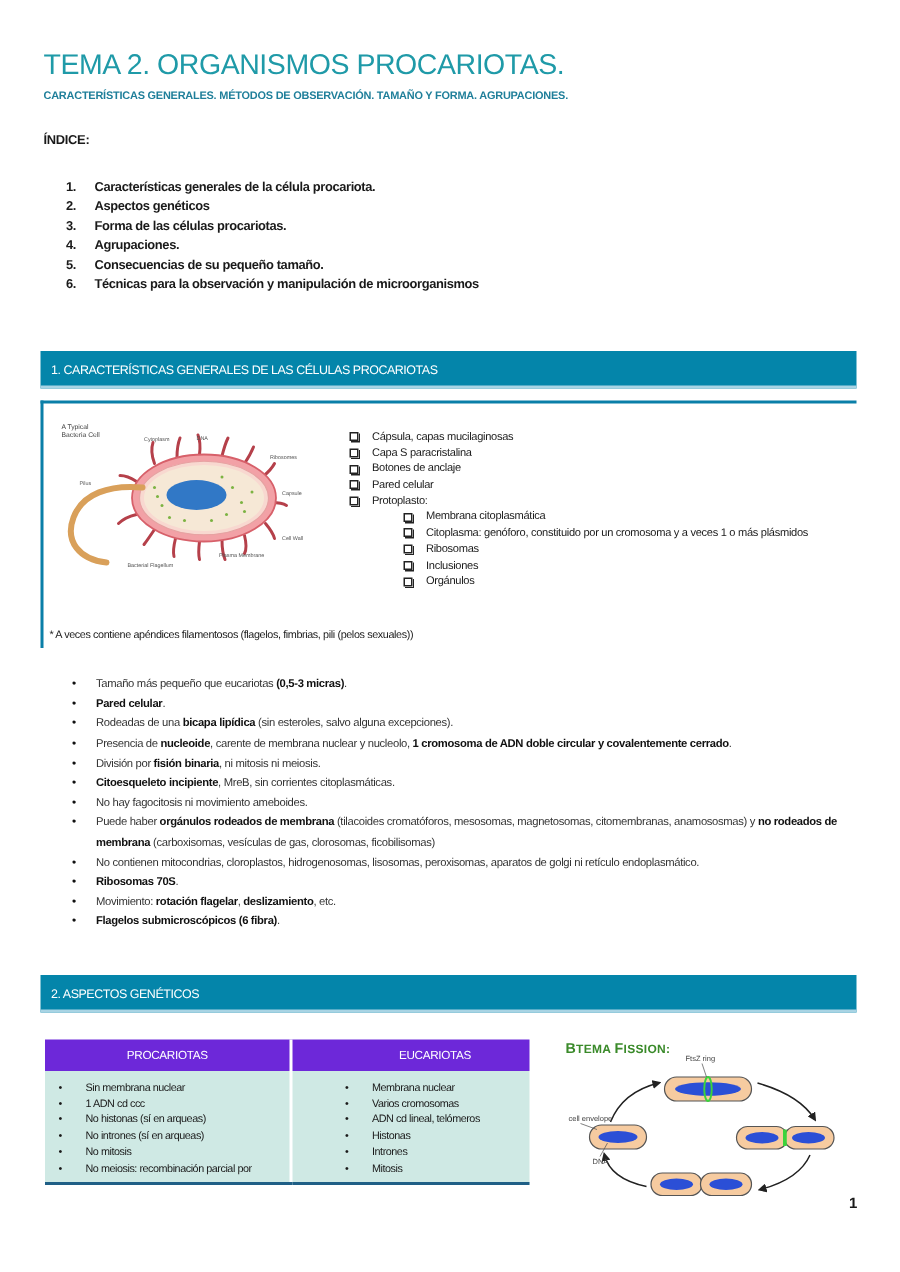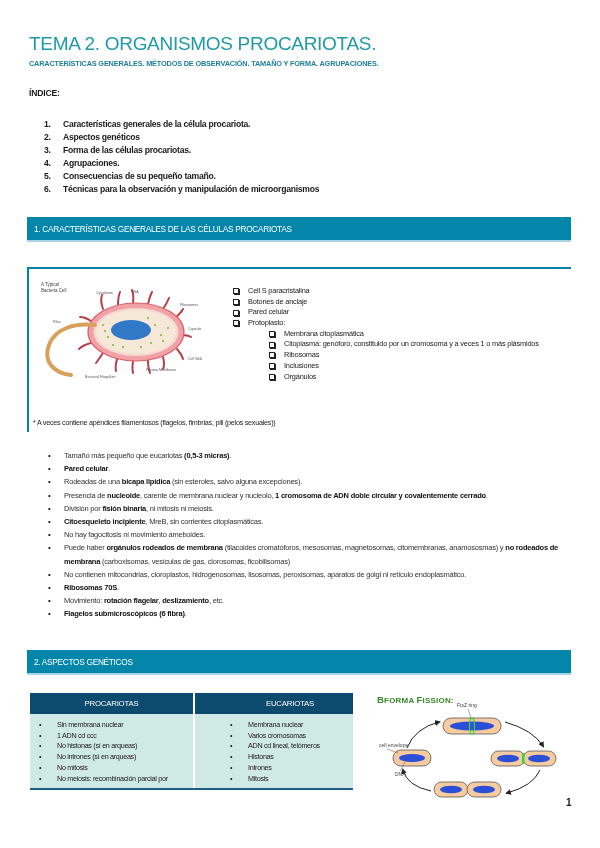--- a/index.html
+++ b/index.html
@@ -27,21 +27,21 @@
     .chk { width: 6px; height: 6px; border: 1.2px solid #222; display: inline-block; margin-right: 9px; box-shadow: 1px 1px 0 #222; }
 
     .note { position: absolute; left: 33px; top: 418px; font-size: 7.2px; letter-spacing: -0.25px; }
 
     .bullets { position: absolute; left: 48px; top: 449px; width: 530px; list-style: none; }
     .bullets li { font-size: 7.5px; line-height: 13.2px; display: flex; letter-spacing: -0.22px; color: #333; }
     .bullets li .dot { width: 16px; flex: none; font-size: 8px; color: #111; }
     .bullets li b { color: #111; }
 
     .gen-table { position: absolute; left: 30px; top: 693px; width: 323px; border-collapse: collapse; }
-    .gen-table th { background: #0c4a6e; color: #ffffff; font-weight: normal; font-size: 7.8px; height: 21px; letter-spacing: -0.2px; text-align: center; }
+    .gen-table th { background: #6d28d9; color: #ffffff; font-weight: normal; font-size: 7.8px; height: 21px; letter-spacing: -0.2px; text-align: center; }
     .gen-table th + th, .gen-table td + td { border-left: 2px solid #ffffff; padding-left: 32px; }
     .gen-table td { background: #cfe9e4; vertical-align: top; padding: 6px 0 4px 6px; border-bottom: 2px solid #1f5f86; }
     .gen-table ul { list-style: none; }
     .gen-table li { font-size: 7.2px; line-height: 10.7px; display: flex; letter-spacing: -0.3px; white-space: nowrap; }
     .gen-table li .dot { width: 21px; flex: none; padding-left: 3px; }
 
     .fission { position: absolute; left: 365px; top: 690px; width: 215px; height: 115px; }
     .fission-title { position: absolute; left: 12px; top: 4px; font-size: 8px; font-weight: bold; color: #3a8a2a; letter-spacing: 0.2px; }
     .fission-title .big { font-size: 9.5px; }
 
@@ -74,21 +74,21 @@
   <li>
       <span class="num">5.</span>
       <span>Consecuencias de su pequeño tamaño.</span>
     </li>
   <li>
       <span class="num">6.</span>
       <span>Técnicas para la observación y manipulación de microorganismos</span>
     </li>
 </ol>
 
-<div class="section-bar" style="top:217px">
+<div class="section-bar" style="top:234px">
   <span>1. CARACTERÍSTICAS GENERALES DE LAS CÉLULAS PROCARIOTAS</span>
 </div>
 
 <div class="box-frame"></div>
 
 <svg class="cell-figure" viewBox="0 0 186 112">
   <text x="8" y="13" font-size="4.5" fill="#444" font-family="Liberation Sans, sans-serif">A Typical</text>
   <text x="8" y="18.5" font-size="4.5" fill="#444" font-family="Liberation Sans, sans-serif">Bacteria Cell</text>
   <g stroke="#b5404a" stroke-width="2" fill="none" stroke-linecap="round">
     <path d="M70 36 q-3 -8 -1 -14"></path>
@@ -134,21 +134,25 @@
     <text x="155" y="87">Cell Wall</text>
     <text x="113" y="98">Plasma Membrane</text>
     <text x="52" y="105">Bacterial Flagellum</text>
     <text x="20" y="50">Pilus</text>
   </g>
 </svg>
 
 <ul class="struct-list">
   <li>
       <span class="chk"></span>
-      <span>Cell S paracristalina</span>
+      <span>Cápsula, capas mucilaginosas</span>
+    </li>
+  <li>
+      <span class="chk"></span>
+      <span>Capa S paracristalina</span>
     </li>
   <li>
       <span class="chk"></span>
       <span>Botones de anclaje</span>
     </li>
   <li>
       <span class="chk"></span>
       <span>Pared celular</span>
     </li>
   <li>
@@ -297,21 +301,21 @@
               <span class="dot">•</span>
               <span>Mitosis</span>
             </li>
         </ul>
       </td>
     </tr>
   </tbody>
 </table>
 
 <div class="fission">
-  <div class="fission-title"><span class="big">B</span><span>FORMA </span><span class="big">F</span><span>ISSION:</span></div>
+  <div class="fission-title"><span class="big">B</span><span>TEMA </span><span class="big">F</span><span>ISSION:</span></div>
   <svg width="215" height="115" viewBox="0 0 215 115" style="position:absolute;left:0;top:0">
     <defs>
       <marker id="arr" markerWidth="6" markerHeight="6" refX="4" refY="3" orient="auto">
           <path d="M0 0 L6 3 L0 6 z" fill="#222"></path>
         </marker>
     </defs>
     <g fill="#f6cba0" stroke="#555" stroke-width="0.8">
       <rect x="78" y="28" width="58" height="16" rx="8"></rect>
       <rect x="28" y="60" width="38" height="16" rx="8"></rect>
       <rect x="126" y="61" width="34" height="15" rx="7.5"></rect>

